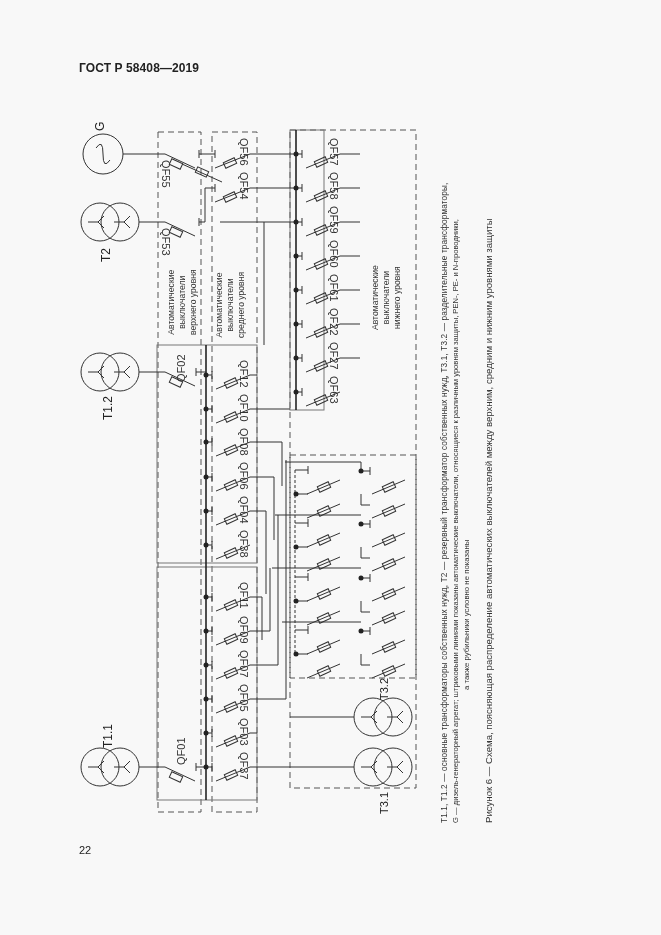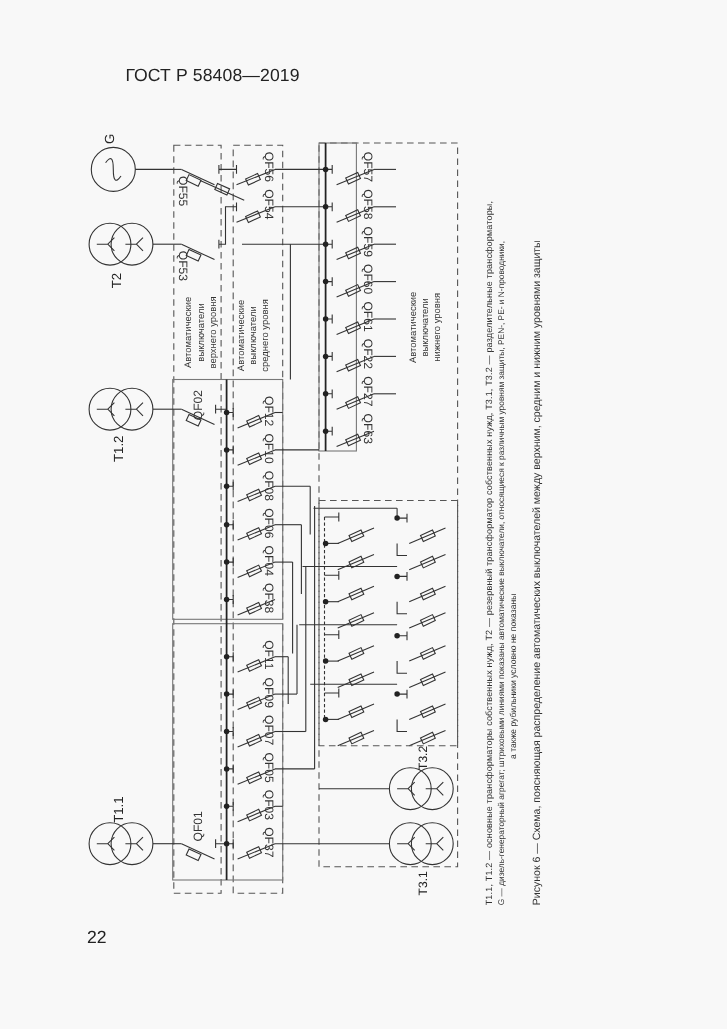--- a/index.html
+++ b/index.html
@@ -1,18 +1,18 @@
 <!DOCTYPE html>
 <html><head>
 <meta charset="utf-8">
 <style>
   html, body { margin:0; padding:0; background:#f8f8f8; }
   body { width:661px; height:935px; position:relative; overflow:hidden; font-family:"Liberation Sans", sans-serif; color:#222; }
-  .header { position:absolute; left:79px; top:61px; font-size:16px; font-weight:normal; letter-spacing:0.1px;margin-left:35px; }
-  .pagenum { position:absolute; left:79px; top:844px; font-size:16px; }
+  .header { position:absolute; left:79px; top:61px; font-size:12px; font-weight:bold; letter-spacing:0.1px; }
+  .pagenum { position:absolute; left:79px; top:844px; font-size:11px; }
   svg.diagram { position:absolute; left:0; top:0; }
   .rot { position:absolute; transform-origin: 0 0; transform: rotate(-90deg); white-space:nowrap; color:#333; }
   .note1 { left:440px; top:823px; font-size:8.2px; letter-spacing:0.15px; }
   .note2 { left:451px; top:823px; font-size:7.6px; }
   .note3 { left:462px; top:690px; font-size:7.8px; }
   .caption { left:483px; top:823px; font-size:9.6px; }
   .lbl { font-family:"Liberation Sans", sans-serif; fill:#222; }
 </style>
 </head>
 <body>

